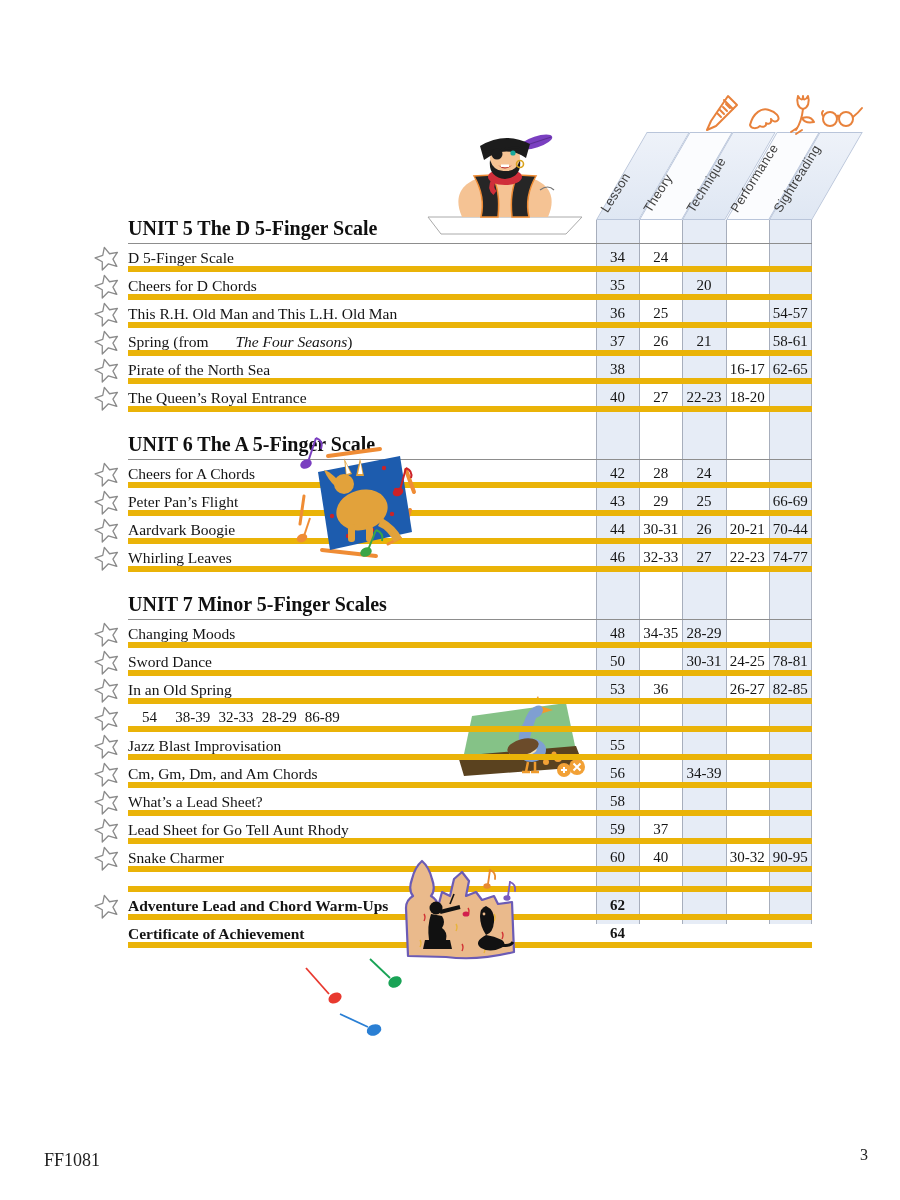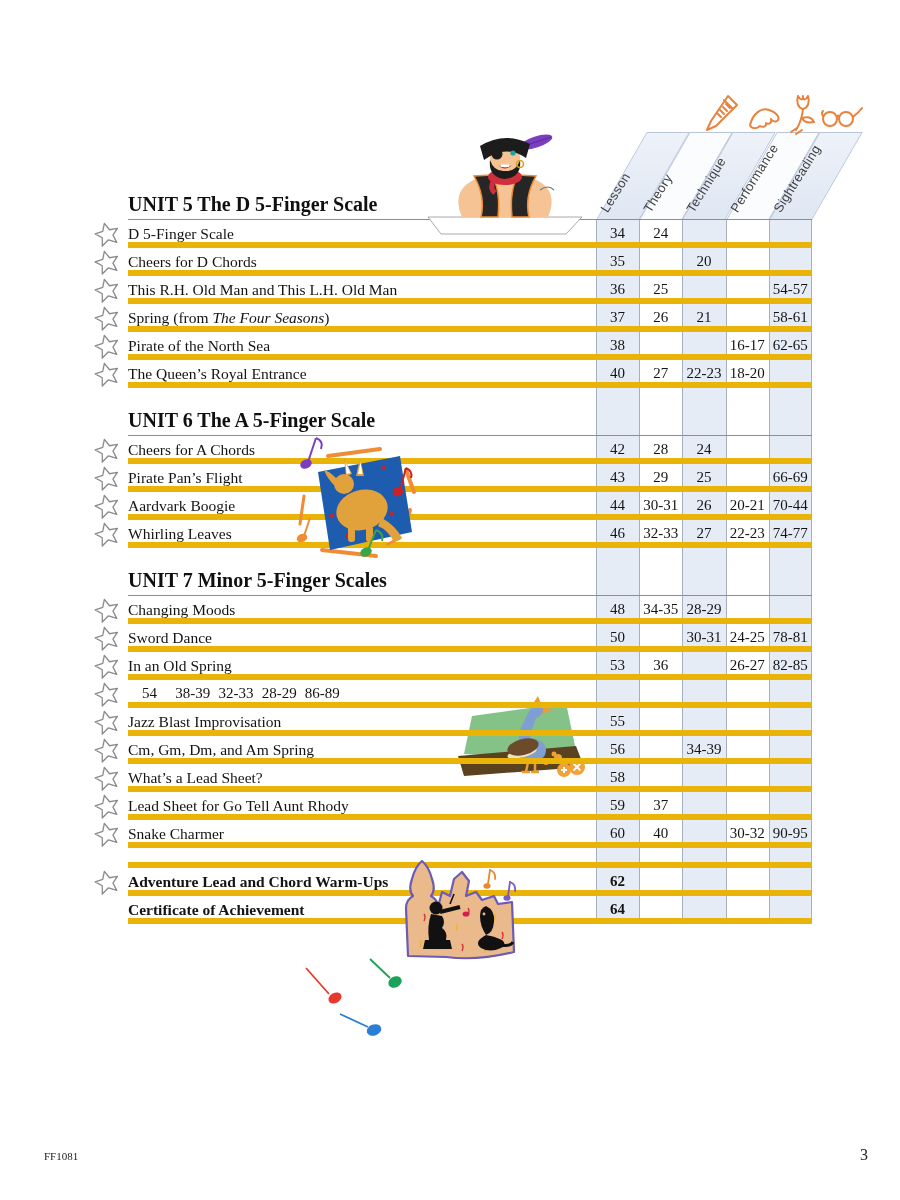--- a/index.html
+++ b/index.html
@@ -24,39 +24,39 @@
 
   
   .hicon{position:absolute;z-index:1;}
   .hicon svg{display:block;}
   .hicon path,.hicon circle{stroke:#e8823c;fill:none;stroke-width:2;stroke-linecap:round;stroke-linejoin:round;}
 
   
   #toc{position:absolute;left:128px;top:188px;width:684px;z-index:2;}
   .unit-head{height:48px;display:flex;align-items:flex-end;padding-bottom:3px;box-sizing:border-box;
              border-bottom:1px solid #8d8d8d;font-weight:bold;font-size:20px;color:#101010;}
-  .unit-head.first{height:32px;}
+  .unit-head.first{height:32px;margin-top:24px;}
   .trow{position:relative;display:flex;height:28px;box-sizing:border-box;border-bottom:6px solid #eab308;}
   .trow.spacer{height:20px;}
   .ttitle{width:468px;font-size:15.5px;line-height:27px;white-space:nowrap;overflow:hidden;}
-  .ttitle i{font-style:italic;}
+  .ttitle i{font-style:italic;margin-left:23px;}
   .pcell{width:43.2px;text-align:center;font-size:15px;line-height:27px;}
   .trow.bold .ttitle,.trow.bold .pcell{font-weight:bold;}
   .star{position:absolute;left:-34px;top:1px;width:27px;height:26px;}
 
   
   .illus{position:absolute;}
   #pirate{left:424px;top:130px;z-index:6;}
   #aardvark{left:288px;top:432px;z-index:6;}
   #goose{left:458px;top:694px;z-index:1;}
   #charmer{left:398px;top:852px;z-index:6;}
   #notes3{left:298px;top:958px;z-index:1;}
 
   
-  #footer-code{position:absolute;left:44px;top:1150px;font-size:11px;color:#222;}
+  #footer-code{position:absolute;left:44px;top:1150px;font-size:18px;color:#222;}
   #page-number{position:absolute;right:32px;top:1146px;font-size:16px;color:#222;}
 </style>
 </head>
 <body>
 
 <div id="page">
 
   <div id="stripes">
       <div class="stripe shaded"></div>
       <div class="stripe"></div>
@@ -185,21 +185,21 @@
         <span class="pcell">42</span>
         <span class="pcell">28</span>
         <span class="pcell">24</span>
         <span class="pcell"></span>
         <span class="pcell"></span>
       </div>
       <div class="trow">
         <span class="star"><svg width="27" height="26" viewBox="0 0 27 26">
             <polygon points="13,2 16.5,9.5 24.5,10 18.5,15.5 20.5,23.5 13,19 5.5,23.5 7.5,15.5 1.5,10 9.5,9.5" fill="#fff" stroke="#8a8a8a" stroke-width="1.3" stroke-linejoin="round" transform="rotate(-14 13 13)"></polygon>
           </svg></span>
-        <span class="ttitle"><span>Pirate Pan’s Flight</span></span>
+        <span class="ttitle"><span>Peter Pan’s Flight</span></span>
         <span class="pcell">43</span>
         <span class="pcell">29</span>
         <span class="pcell">25</span>
         <span class="pcell"></span>
         <span class="pcell">66-69</span>
       </div>
       <div class="trow">
         <span class="star"><svg width="27" height="26" viewBox="0 0 27 26">
             <polygon points="13,2 16.5,9.5 24.5,10 18.5,15.5 20.5,23.5 13,19 5.5,23.5 7.5,15.5 1.5,10 9.5,9.5" fill="#fff" stroke="#8a8a8a" stroke-width="1.3" stroke-linejoin="round" transform="rotate(-14 13 13)"></polygon>
           </svg></span>
@@ -273,21 +273,21 @@
         <span class="pcell">55</span>
         <span class="pcell"></span>
         <span class="pcell"></span>
         <span class="pcell"></span>
         <span class="pcell"></span>
       </div>
       <div class="trow">
         <span class="star"><svg width="27" height="26" viewBox="0 0 27 26">
             <polygon points="13,2 16.5,9.5 24.5,10 18.5,15.5 20.5,23.5 13,19 5.5,23.5 7.5,15.5 1.5,10 9.5,9.5" fill="#fff" stroke="#8a8a8a" stroke-width="1.3" stroke-linejoin="round" transform="rotate(-14 13 13)"></polygon>
           </svg></span>
-        <span class="ttitle"><span>Cm, Gm, Dm, and Am Spring</span></span>
+        <span class="ttitle"><span>Cm, Gm, Dm, and Am Chords</span></span>
         <span class="pcell">56</span>
         <span class="pcell"></span>
         <span class="pcell">34-39</span>
         <span class="pcell"></span>
         <span class="pcell"></span>
       </div>
       <div class="trow">
         <span class="star"><svg width="27" height="26" viewBox="0 0 27 26">
             <polygon points="13,2 16.5,9.5 24.5,10 18.5,15.5 20.5,23.5 13,19 5.5,23.5 7.5,15.5 1.5,10 9.5,9.5" fill="#fff" stroke="#8a8a8a" stroke-width="1.3" stroke-linejoin="round" transform="rotate(-14 13 13)"></polygon>
           </svg></span>

